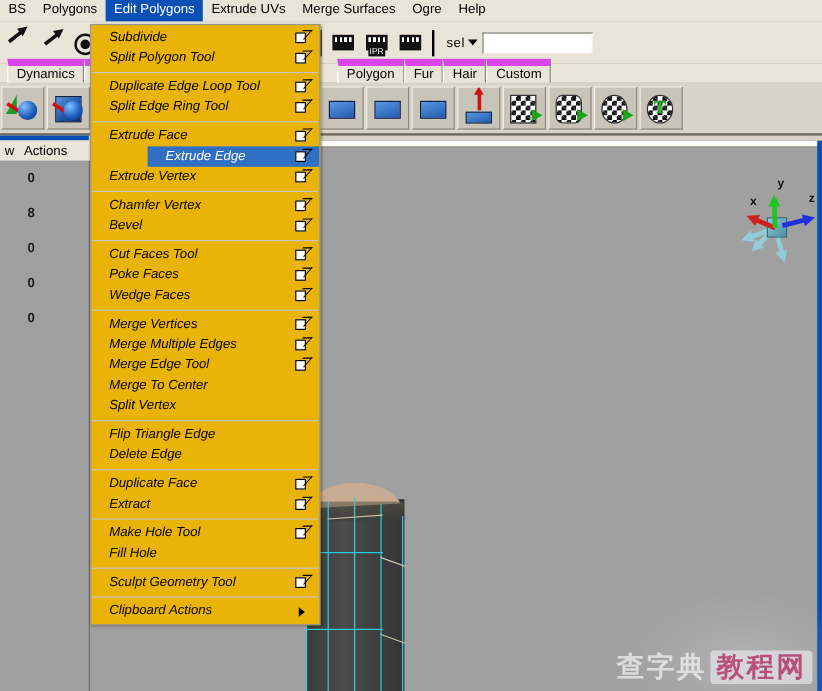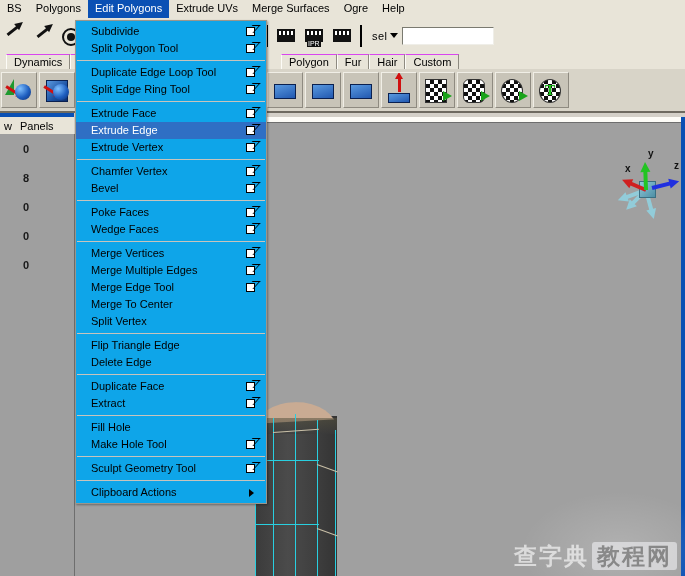--- a/index.html
+++ b/index.html
@@ -100,21 +100,21 @@
     border-bottom: 1px solid #8e8a80;
   }
   .shelf-tab {
     height: 14px;
     line-height: 14px;
     padding: 0 7px;
     font-size: 11px;
     color: #000;
     border-left: 1px solid #fdfcf7;
     border-right: 1px solid #8e8a80;
-    border-top: 1px solid #d946ef;
+    border-top: 6px solid #d946ef;
     background: #e8e4d8;
     white-space: nowrap;
   }
 
   
   .shelficons {
     position: absolute;
     left: 0; top: 69px;
     width: 685px; height: 42px;
     background: #d8d4c8;
@@ -329,56 +329,58 @@
     position: absolute; right: 8px; bottom: 6px;
     text-align: center; opacity: .62;
     user-select: none;
   }
   .wm-cn {
     font-family: "DejaVu Sans", sans-serif;
     font-size: 23px; font-weight: bold; color: #ffffff;
     letter-spacing: 2px; line-height: 26px;
   }
   .wm-box {
-    display: inline-block; background: #efeff2; color: #737373;
+    display: inline-block; background: #efeff2; color: #be185d;
     padding: 1px 5px; border-radius: 3px; margin-left: 3px;
   }
   .wm-url {
     font-family: "Liberation Sans", sans-serif;
     font-size: 13px; color: #fafafa; letter-spacing: .4px; margin-top: 1px;
   }
   .wm-soft {
     position:absolute; right:0; bottom:0; width:165px; height:85px;
     background: radial-gradient(ellipse at 60% 70%, rgba(255,255,255,.18), rgba(255,255,255,0) 70%);
   }
 
   
   .dropdown {
     position: absolute;
     left: 75px; top: 20px;
     width: 190px;
-    background: #0ea5e9;
+    background: #eab308;
     border: 1px solid #9a968c;
     box-shadow: 1px 1px 2px rgba(0,0,0,.35);
     z-index: 50;
     padding-top: 2px;
     padding-bottom: 2px;
+    font-style: italic;
   }
   .dd-item {
     position: relative;
     height: 17px;
     line-height: 17px;
     padding-left: 15px;
     font-size: 11px;
     color: #000;
     white-space: nowrap;
   }
   .dd-item.sel {
     background: #2f6fc4;
     color: #ffffff;
+    margin-left: 47px;
   }
   .dd-sep {
     height: 0; border-top: 1px solid #c8c4bc;
     margin: 3px 1px 3px 1px;
   }
   .optbox {
     position: absolute; right: 11px; top: 4px;
     width: 7px; height: 7px;
     border: 1.6px solid #000;
     background: #fff;
@@ -523,21 +525,21 @@
       </div>
     <div class="shelf-ico">
         <span class="checker round"></span>
         <span class="green-T">T</span>
       </div>
   </div>
 
   <div class="panelhdr"></div>
   <div class="panelmenu" id="panelmenu">
       <span>w</span>
-      <span>Panels</span>
+      <span>Actions</span>
     </div>
   <div class="chanbox" id="chanbox">
       <div class="chanrow" style="margin-top: 5px;">0</div>
       <div class="chanrow" style="margin-top: 8px;">8</div>
       <div class="chanrow" style="margin-top: 8px;">0</div>
       <div class="chanrow" style="margin-top: 8px;">0</div>
       <div class="chanrow" style="margin-top: 8px;">0</div>
     </div>
 
   <div class="viewport">
@@ -590,36 +592,37 @@
       <div class="dd-item"><span>Duplicate Edge Loop Tool</span><span class="optbox"></span></div>
       <div class="dd-item"><span>Split Edge Ring Tool</span><span class="optbox"></span></div>
       <div class="dd-sep"></div>
       <div class="dd-item"><span>Extrude Face</span><span class="optbox"></span></div>
       <div class="dd-item sel"><span>Extrude Edge</span><span class="optbox"></span></div>
       <div class="dd-item"><span>Extrude Vertex</span><span class="optbox"></span></div>
       <div class="dd-sep"></div>
       <div class="dd-item"><span>Chamfer Vertex</span><span class="optbox"></span></div>
       <div class="dd-item"><span>Bevel</span><span class="optbox"></span></div>
       <div class="dd-sep"></div>
+      <div class="dd-item"><span>Cut Faces Tool</span><span class="optbox"></span></div>
       <div class="dd-item"><span>Poke Faces</span><span class="optbox"></span></div>
       <div class="dd-item"><span>Wedge Faces</span><span class="optbox"></span></div>
       <div class="dd-sep"></div>
       <div class="dd-item"><span>Merge Vertices</span><span class="optbox"></span></div>
       <div class="dd-item"><span>Merge Multiple Edges</span><span class="optbox"></span></div>
       <div class="dd-item"><span>Merge Edge Tool</span><span class="optbox"></span></div>
       <div class="dd-item"><span>Merge To Center</span></div>
       <div class="dd-item"><span>Split Vertex</span></div>
       <div class="dd-sep"></div>
       <div class="dd-item"><span>Flip Triangle Edge</span></div>
       <div class="dd-item"><span>Delete Edge</span></div>
       <div class="dd-sep"></div>
       <div class="dd-item"><span>Duplicate Face</span><span class="optbox"></span></div>
       <div class="dd-item"><span>Extract</span><span class="optbox"></span></div>
       <div class="dd-sep"></div>
+      <div class="dd-item"><span>Make Hole Tool</span><span class="optbox"></span></div>
       <div class="dd-item"><span>Fill Hole</span></div>
-      <div class="dd-item"><span>Make Hole Tool</span><span class="optbox"></span></div>
       <div class="dd-sep"></div>
       <div class="dd-item"><span>Sculpt Geometry Tool</span><span class="optbox"></span></div>
       <div class="dd-sep"></div>
       <div class="dd-item"><span>Clipboard Actions</span><span class="submark"></span></div>
     </div>
 
 </div>
 
 </body></html>

